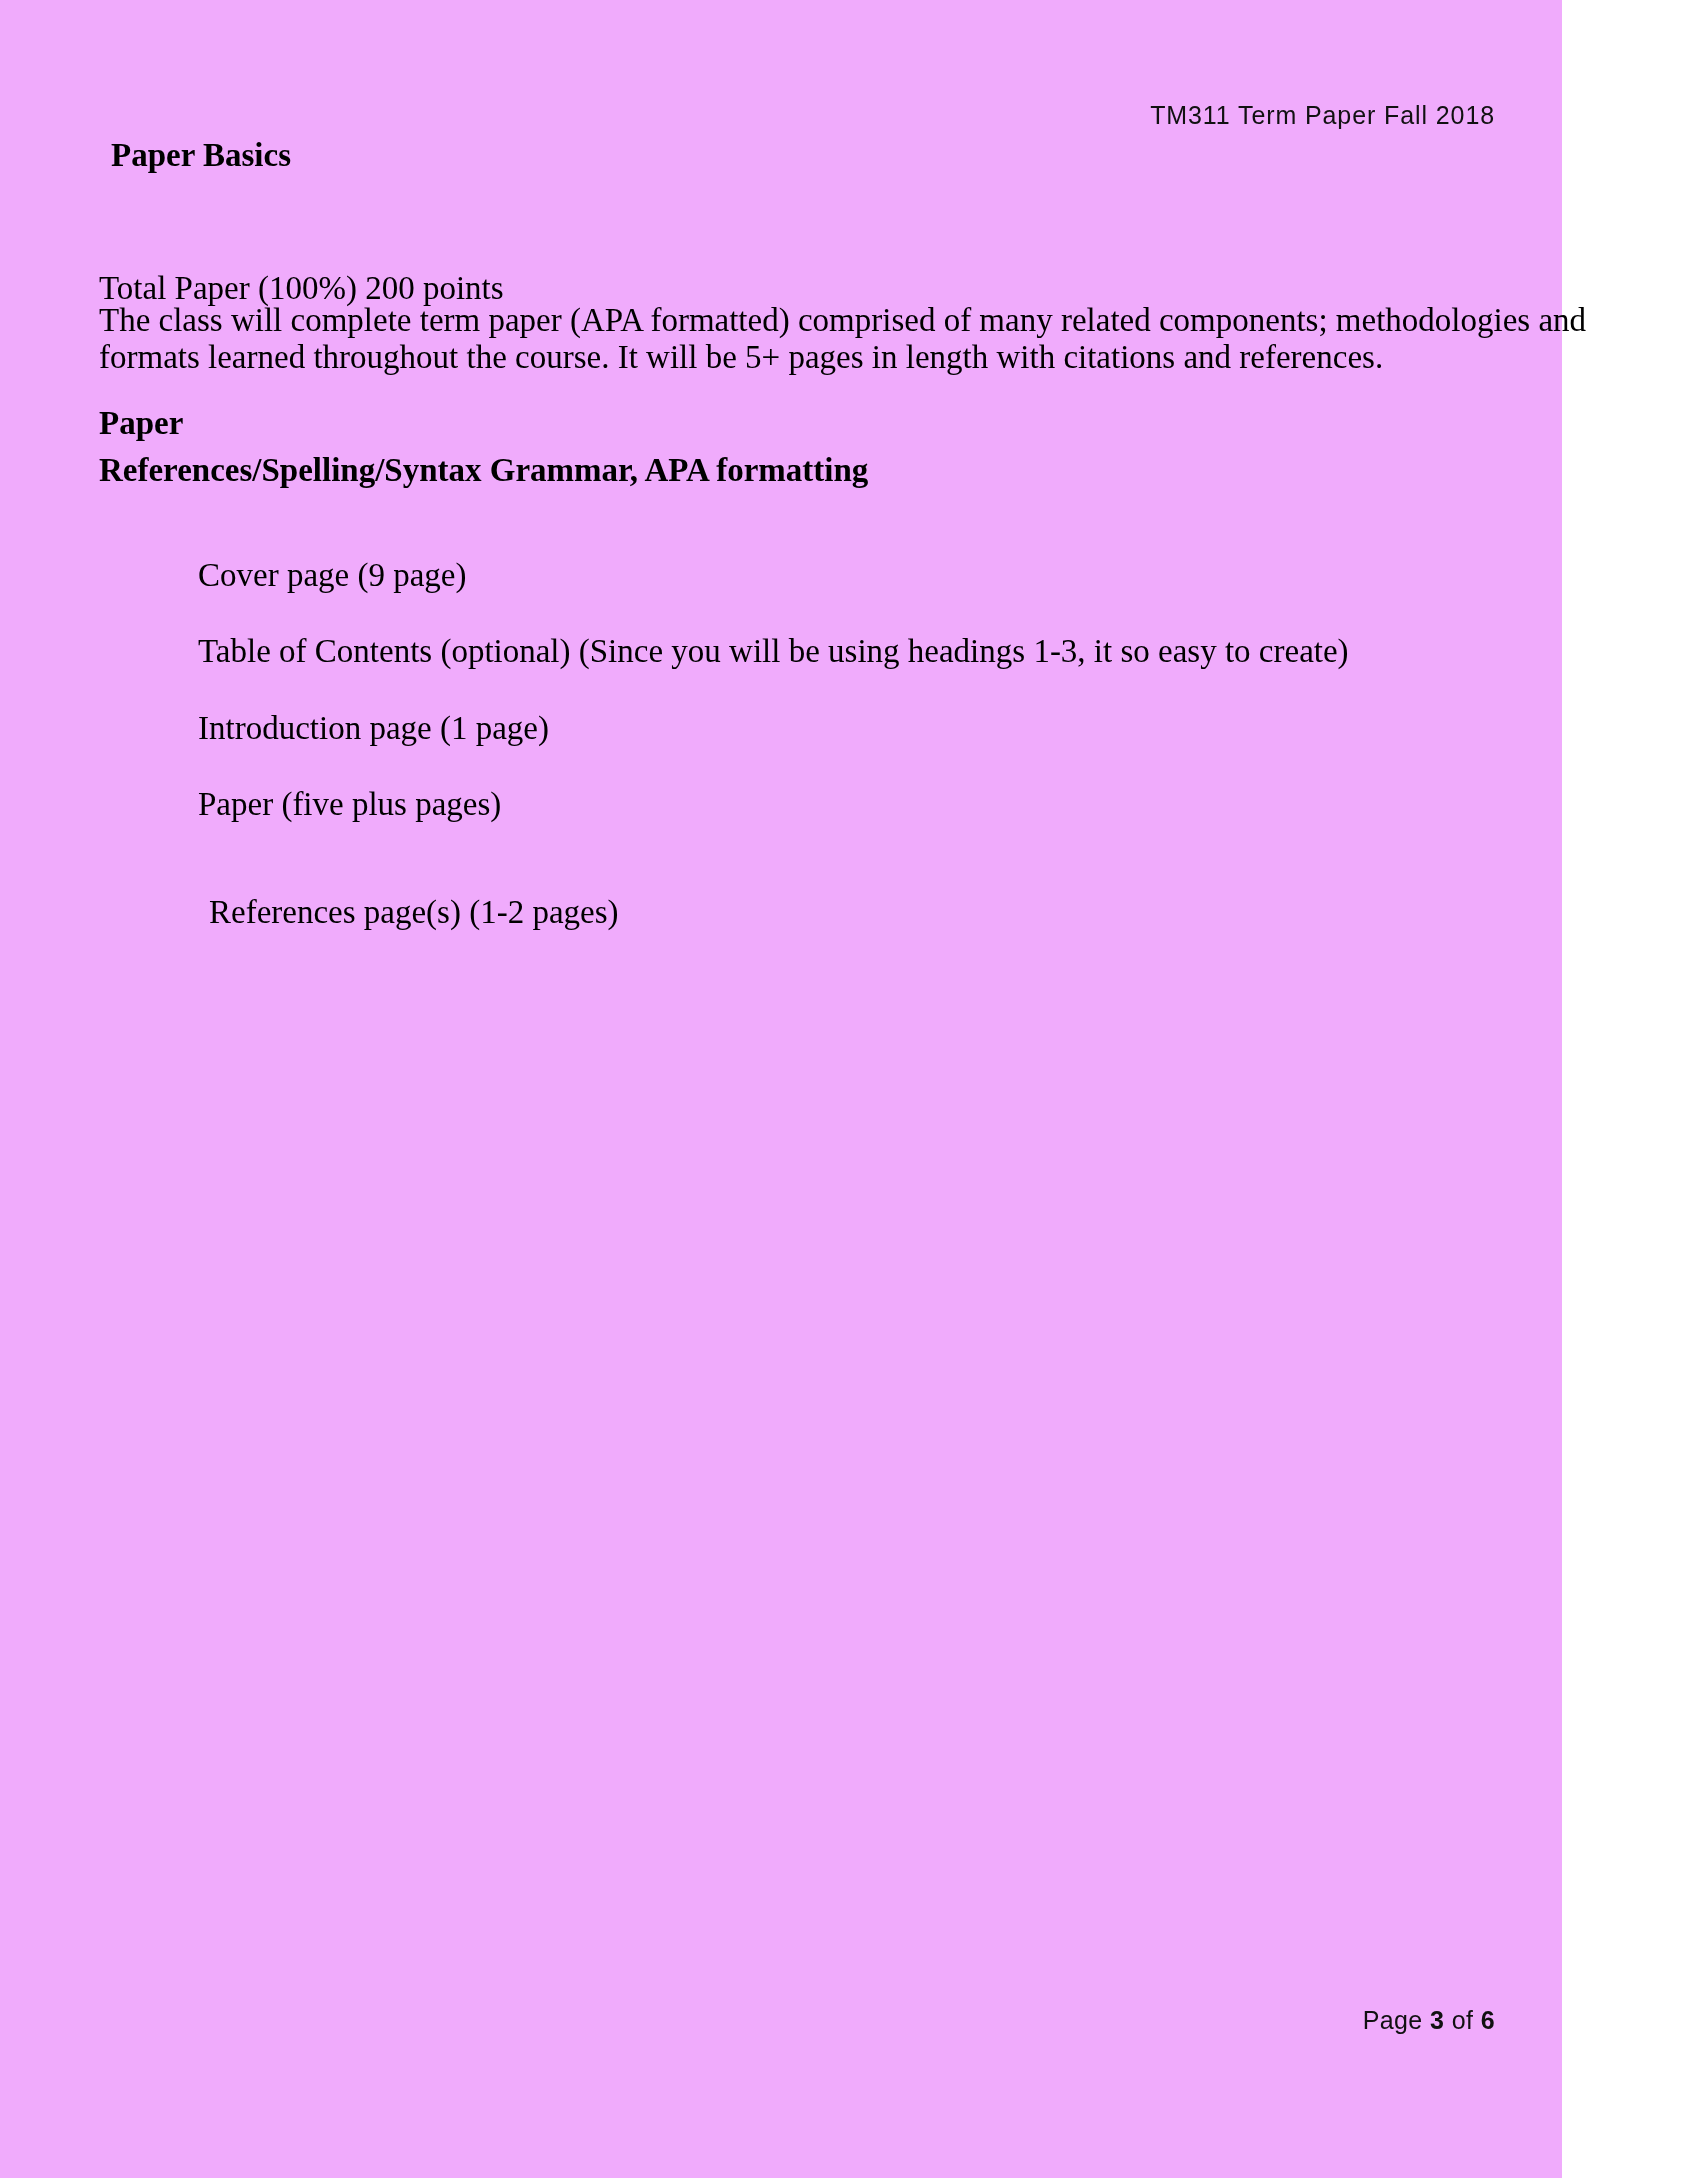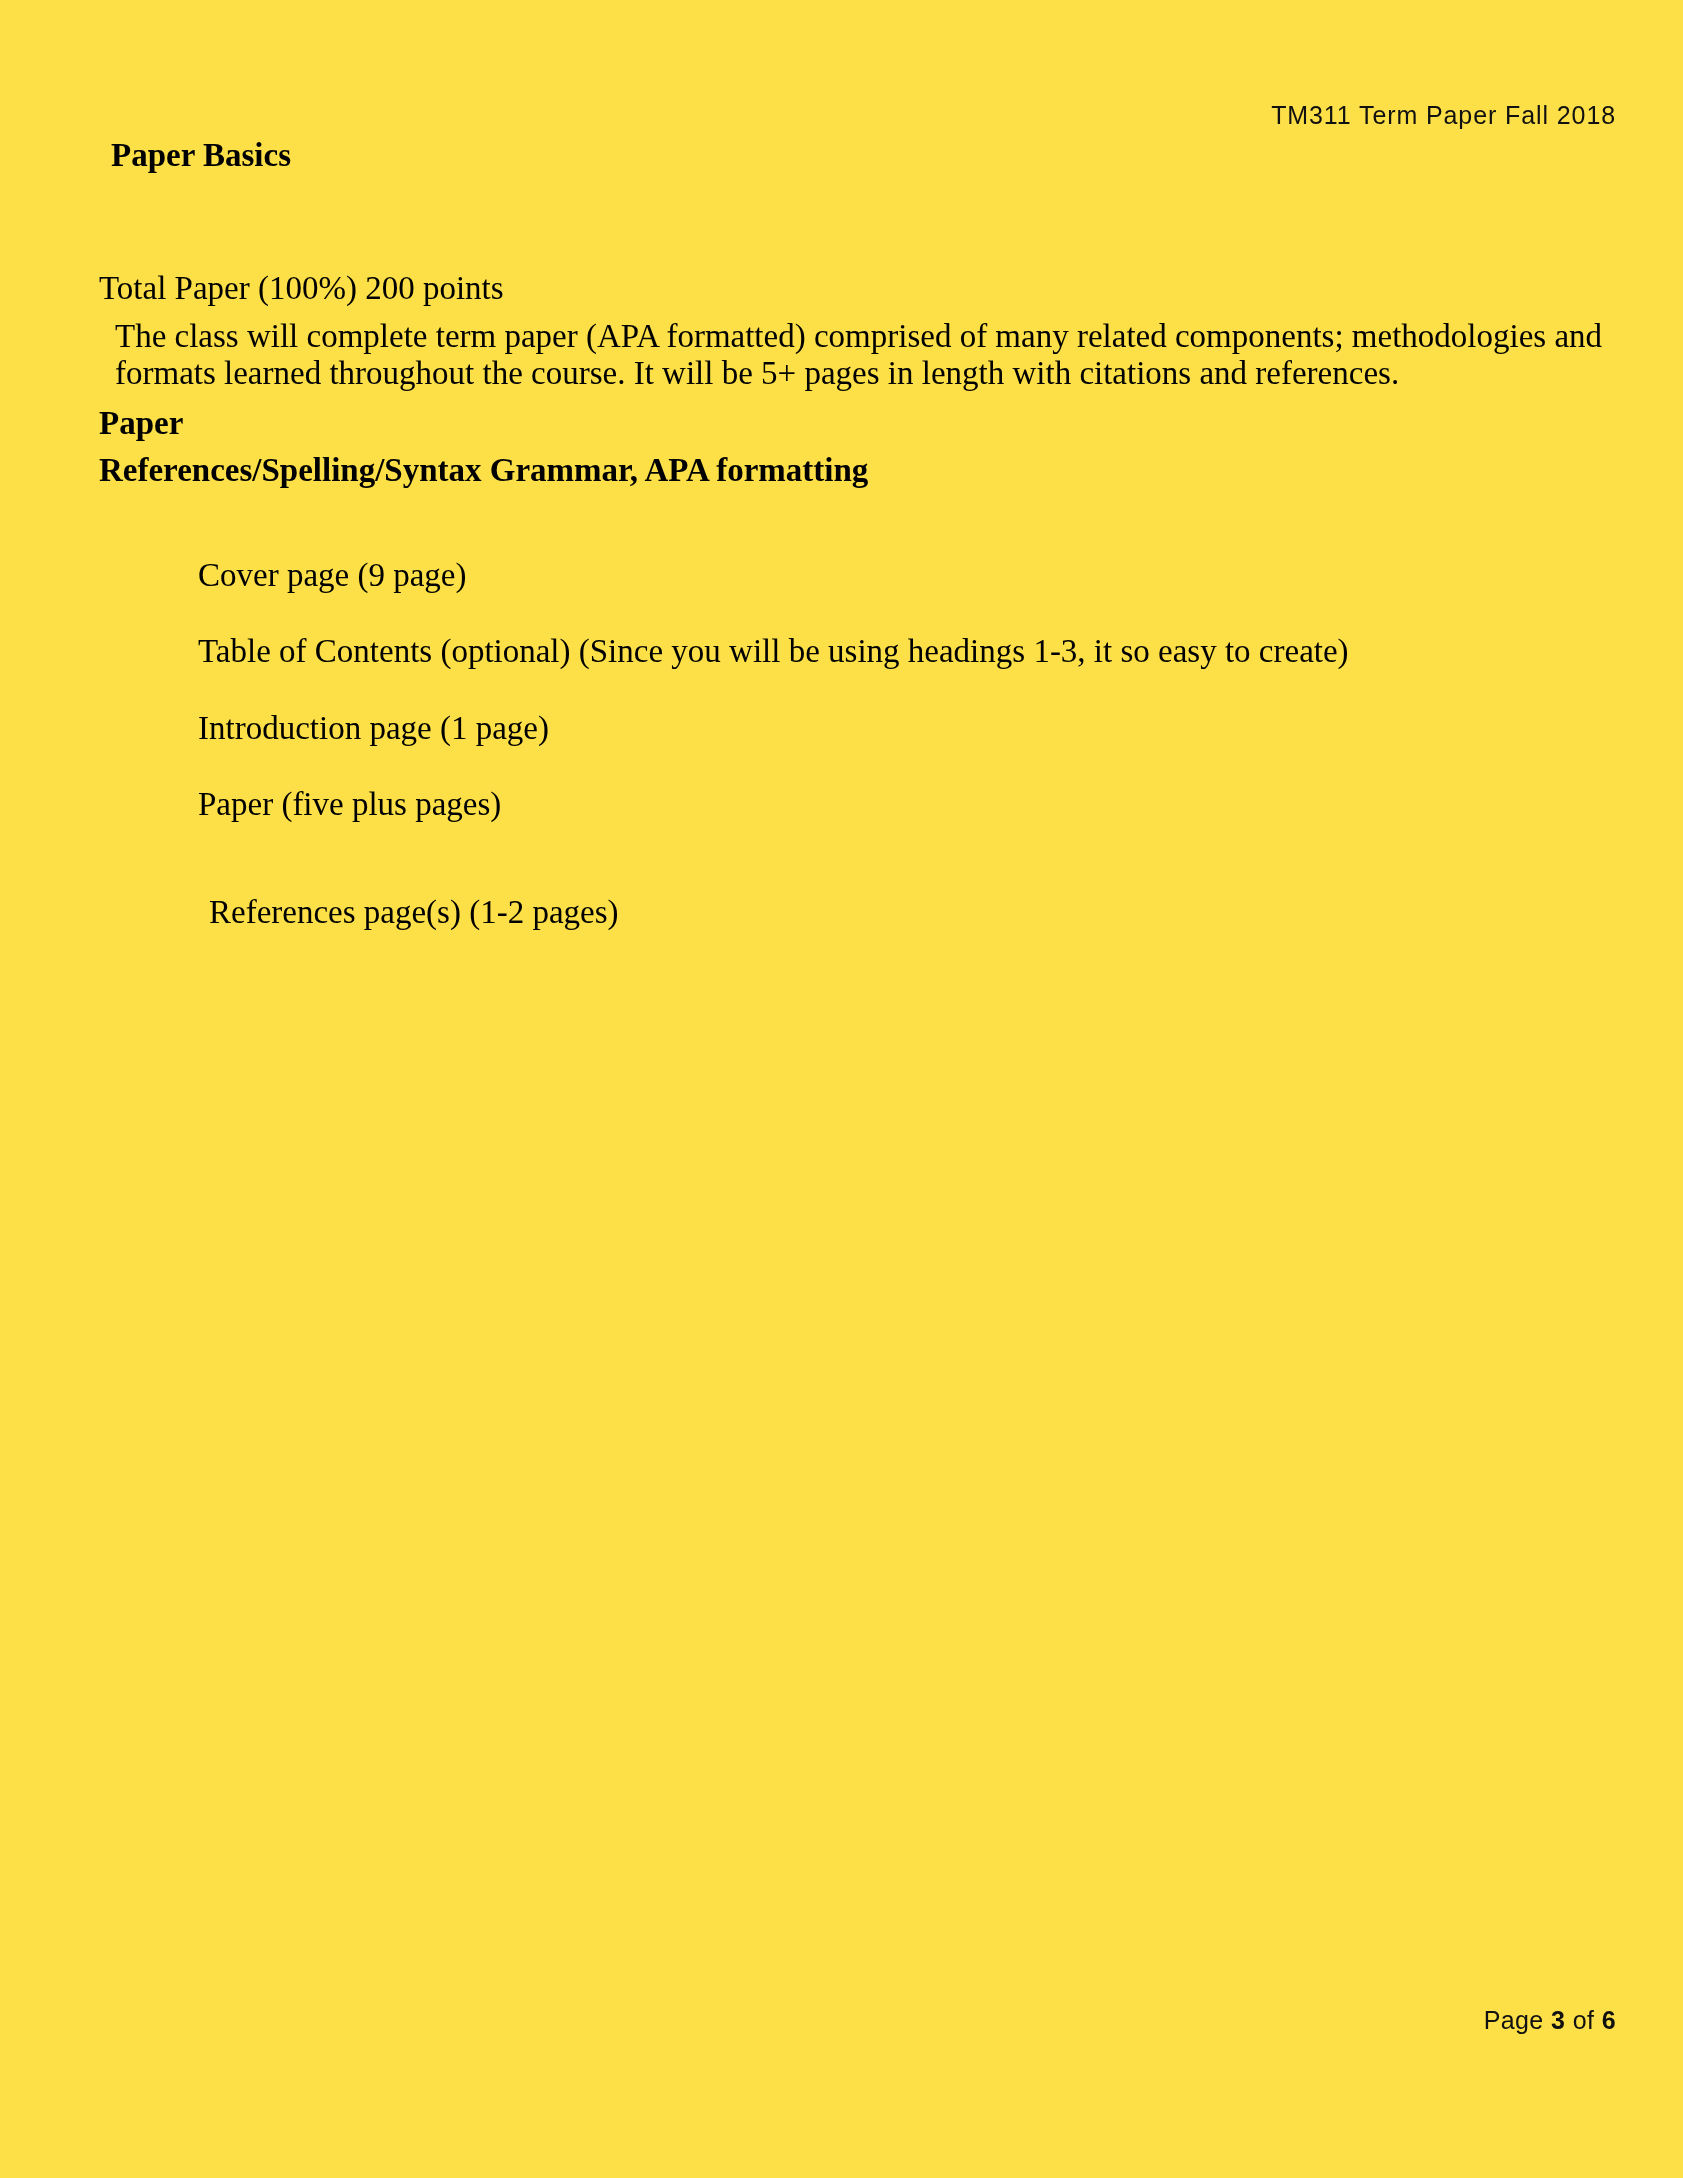--- a/index.html
+++ b/index.html
@@ -10,23 +10,23 @@
   body {
     width: 1683px;
     height: 2178px;
     position: relative;
     overflow: hidden;
     color: #000000;
   }
   .page {
     position: absolute;
     left: 0; top: 0;
-    width: 1683px;
+    width: 1562px;
     height: 2178px;
-    background: #fde047;
+    background: #f0abfc;
   }
   .sans {
     font-family: "Liberation Sans", "DejaVu Sans", sans-serif;
   }
   .serif {
     font-family: "Liberation Serif", "DejaVu Serif", serif;
   }
   .abs {
     position: absolute;
     white-space: nowrap;
@@ -64,21 +64,21 @@
     left: 99px;
     margin-top: 16px;
   }
   .para {
     position: absolute;
     left: 99px;
     top: 302px;
     width: 1505px;
     font-size: 33px;
     line-height: 37px;
-    margin: 16px;
+    margin: 0;
   }
   .para span {
     display: block;
     white-space: nowrap;
   }
   .list-item {
     font-size: 33px;
     line-height: 33px;
     left: 198px;
   }

